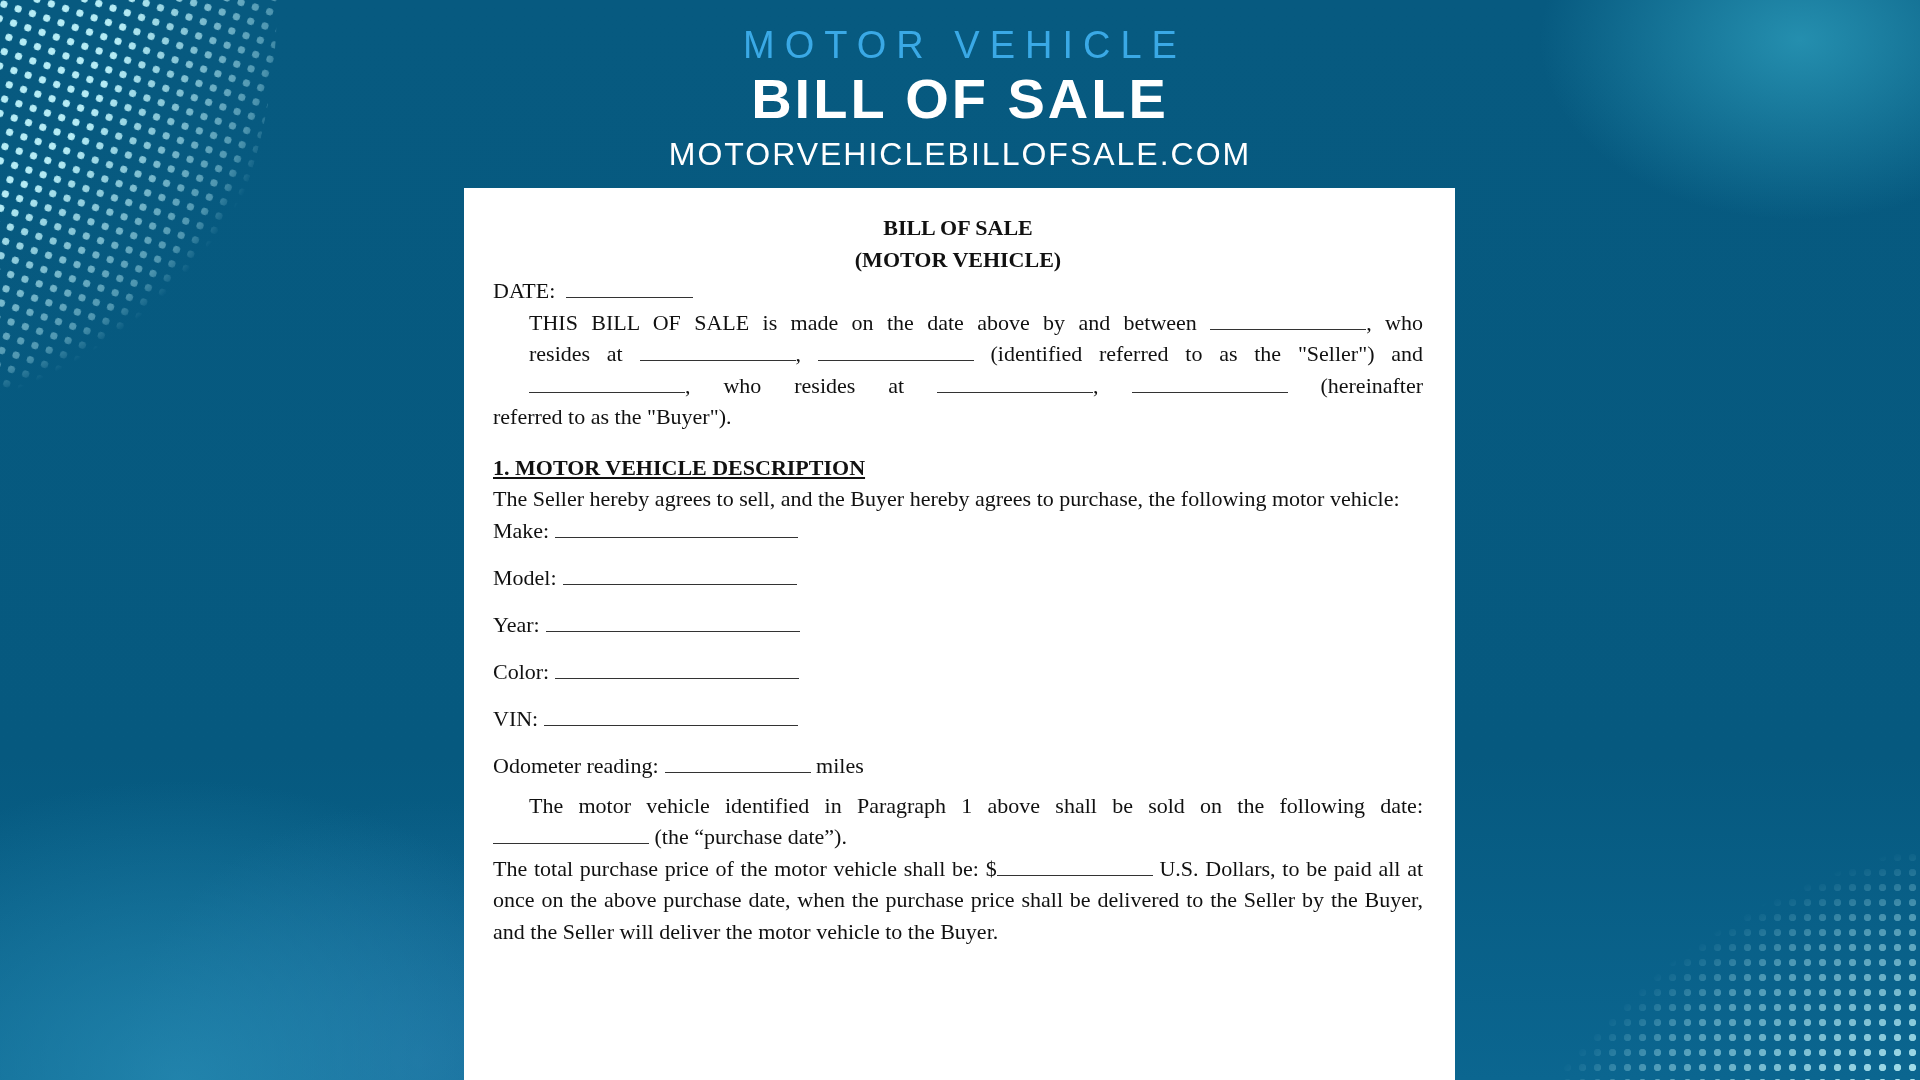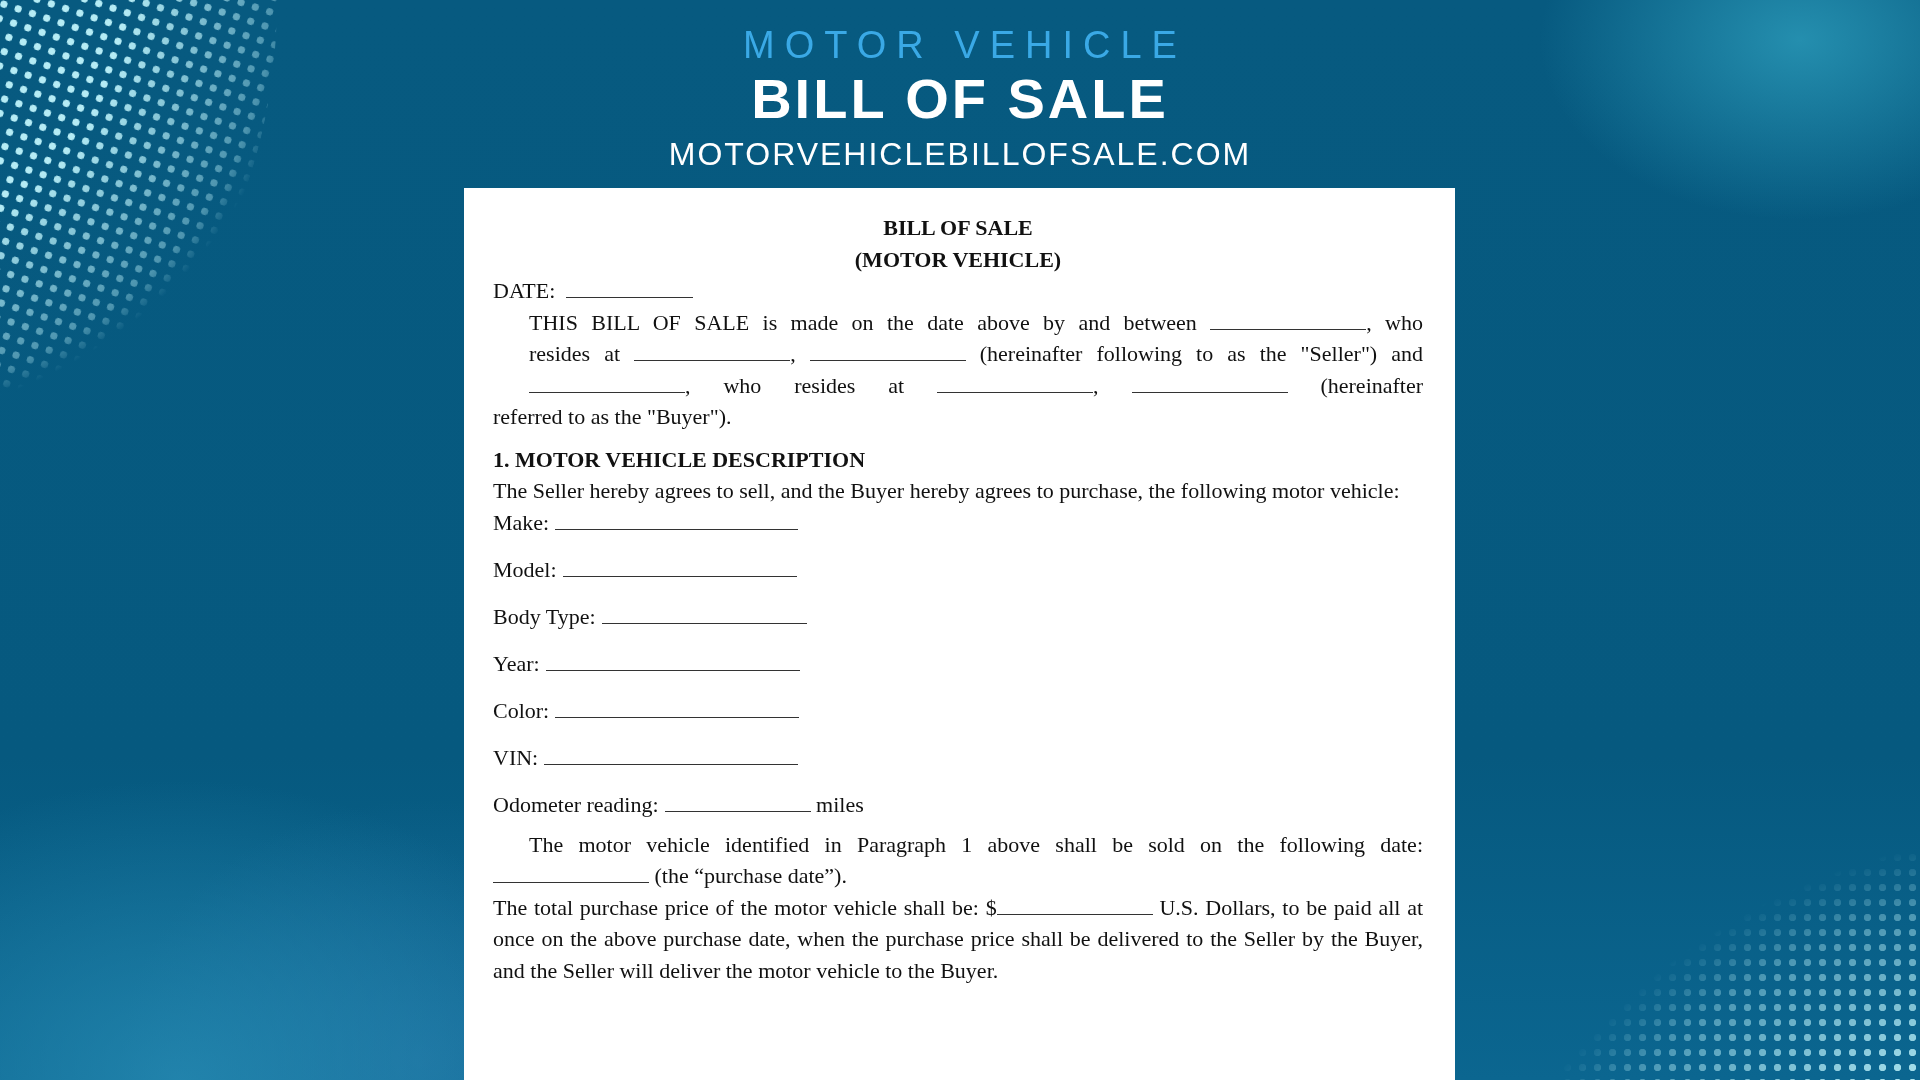--- a/index.html
+++ b/index.html
@@ -55,21 +55,21 @@
     background: #ffffff;
     font-family: "Liberation Serif", serif; color: #111;
     font-size: 22px; line-height: 31.5px;
   }
   .content { position: absolute; left: 29px; width: 930px; top: 24px; }
   .center { text-align: center; font-weight: 700; }
   .just { text-align: justify; text-align-last: left; }
   .just-full { text-align: justify; text-align-last: justify; margin-left: 36px; }
   .bold { font-weight: 700; }
   .blank { display: inline-block; border-bottom: 1.2px solid #333; height: 20px; vertical-align: baseline; }
-  .sec { margin-top: 11px; }
+  .sec { margin-top: 19px; text-decoration: underline; }
   .field { height: 47px; line-height: 31.5px; white-space: nowrap; }
   .field .blank { margin-left: 6px; }
 </style>
 </head>
 <body>
 
 <div class="bg"></div>
 <div class="dots dots-tl"></div>
 <div class="dots dots-br"></div>
 
@@ -90,36 +90,33 @@
     </div>
 
     <div class="just-full">
       <span>THIS BILL OF SALE is made on the date above by and between</span>
       <span class="blank" style="width:156px"></span><span>, who</span>
     </div>
     <div class="just-full">
       <span>resides at</span>
       <span class="blank" style="width:156px"></span><span>,</span>
       <span class="blank" style="width:156px"></span>
-      <span>(hereinafter following to as the "Seller") and</span>
+      <span>(identified referred to as the "Seller") and</span>
     </div>
     <div class="just-full" style="white-space:pre"><span class="blank" style="width:156px"></span><span>,   who   resides   at</span>   <span class="blank" style="width:156px"></span><span>,</span>   <span class="blank" style="width:156px"></span>   <span>(hereinafter</span></div>
     <div>referred to as the "Buyer").</div>
 
     <div class="bold sec">1. MOTOR VEHICLE DESCRIPTION</div>
     <div class="just">The Seller hereby agrees to sell, and the Buyer hereby agrees to purchase, the following motor vehicle:</div>
 
     <div class="field">
       <span>Make:</span><span class="blank" style="width:243px"></span>
     </div>
     <div class="field">
       <span>Model:</span><span class="blank" style="width:234px"></span>
-    </div>
-    <div class="field">
-      <span>Body Type:</span><span class="blank" style="width:205px"></span>
     </div>
     <div class="field">
       <span>Year:</span><span class="blank" style="width:254px"></span>
     </div>
     <div class="field">
       <span>Color:</span><span class="blank" style="width:244px"></span>
     </div>
     <div class="field">
       <span>VIN:</span><span class="blank" style="width:254px"></span>
     </div>

